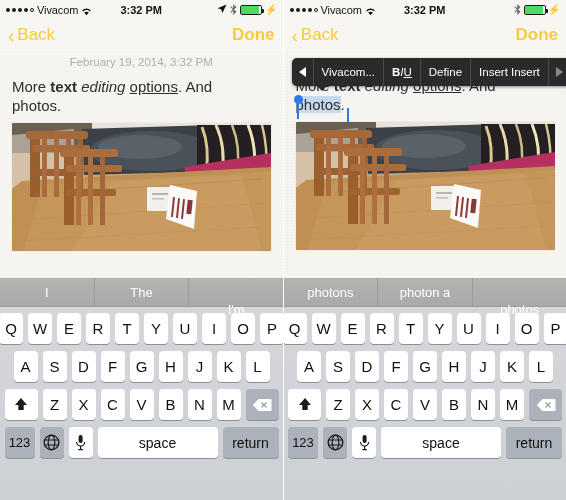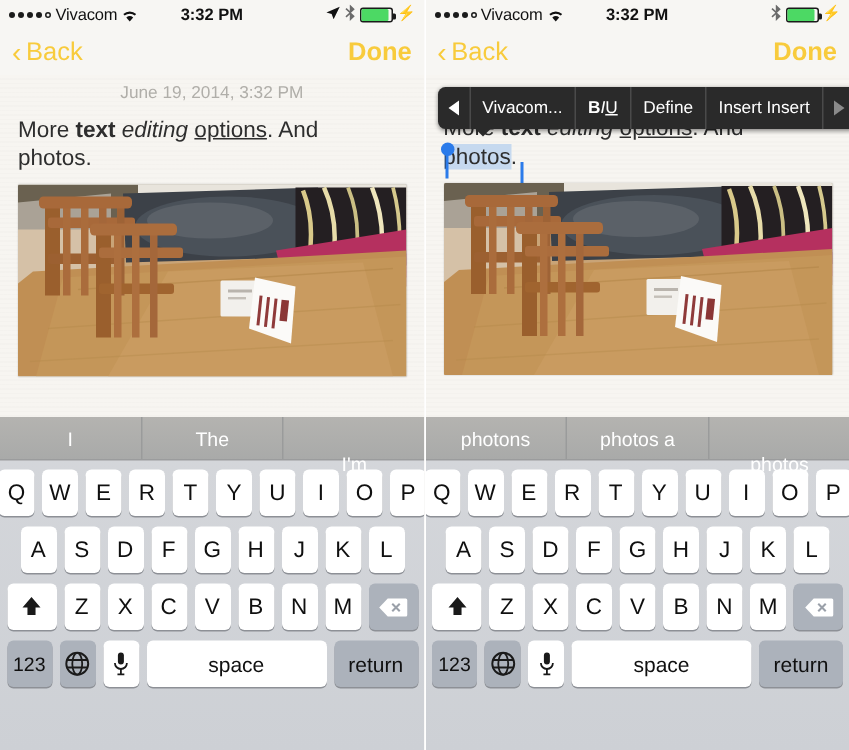--- a/index.html
+++ b/index.html
@@ -128,21 +128,21 @@
 
     <div class="navbar">
       <div class="navback">
         <span class="chev">‹</span>
         <span>Back</span>
       </div>
       <div class="navdone">Done</div>
     </div>
 
     <div class="note">
-      <div class="date">June 19, 2014, 3:32 PM</div>
+      <div class="date">February 19, 2014, 3:32 PM</div>
       <div class="bodytext">
         <span>More </span><b>text</b><span> </span><i>editing</i><span> </span><u>options</u><span>. And</span><br><span>photos.</span>
       </div>
       <div class="photo">
         <svg viewBox="0 0 259 128" preserveAspectRatio="none">
           <rect width="259" height="128" fill="#c9a477"></rect>
           <rect x="0" y="0" width="259" height="10" fill="#e8e4dc"></rect>
           <rect x="0" y="0" width="80" height="30" fill="#6a6150"></rect>
           <path d="M70 6 L200 2 L215 48 L72 52 Z" fill="#3c4148"></path>
           <ellipse cx="140" cy="28" rx="62" ry="20" fill="#4a5159"></ellipse>
@@ -380,21 +380,21 @@
           <rect x="165" y="75" width="2" height="20" fill="#8f3a3a" transform="rotate(6 166 85)"></rect>
           <rect x="170" y="76" width="2" height="20" fill="#8f3a3a" transform="rotate(6 171 86)"></rect>
           <rect x="175" y="77" width="5" height="14" fill="#8b3636" transform="rotate(6 177 84)"></rect>
         </svg>
       </div>
     </div>
 
     <div class="kb">
       <div class="suggest">
         <div class="sug">photons</div>
-        <div class="sug">photos a</div>
+        <div class="sug">photon a</div>
         <div class="sug">photos</div>
       </div>
       <div class="rows">
         <div class="krow">
           <div class="key">Q</div>
           <div class="key">W</div>
           <div class="key">E</div>
           <div class="key">R</div>
           <div class="key">T</div>
           <div class="key">Y</div>

